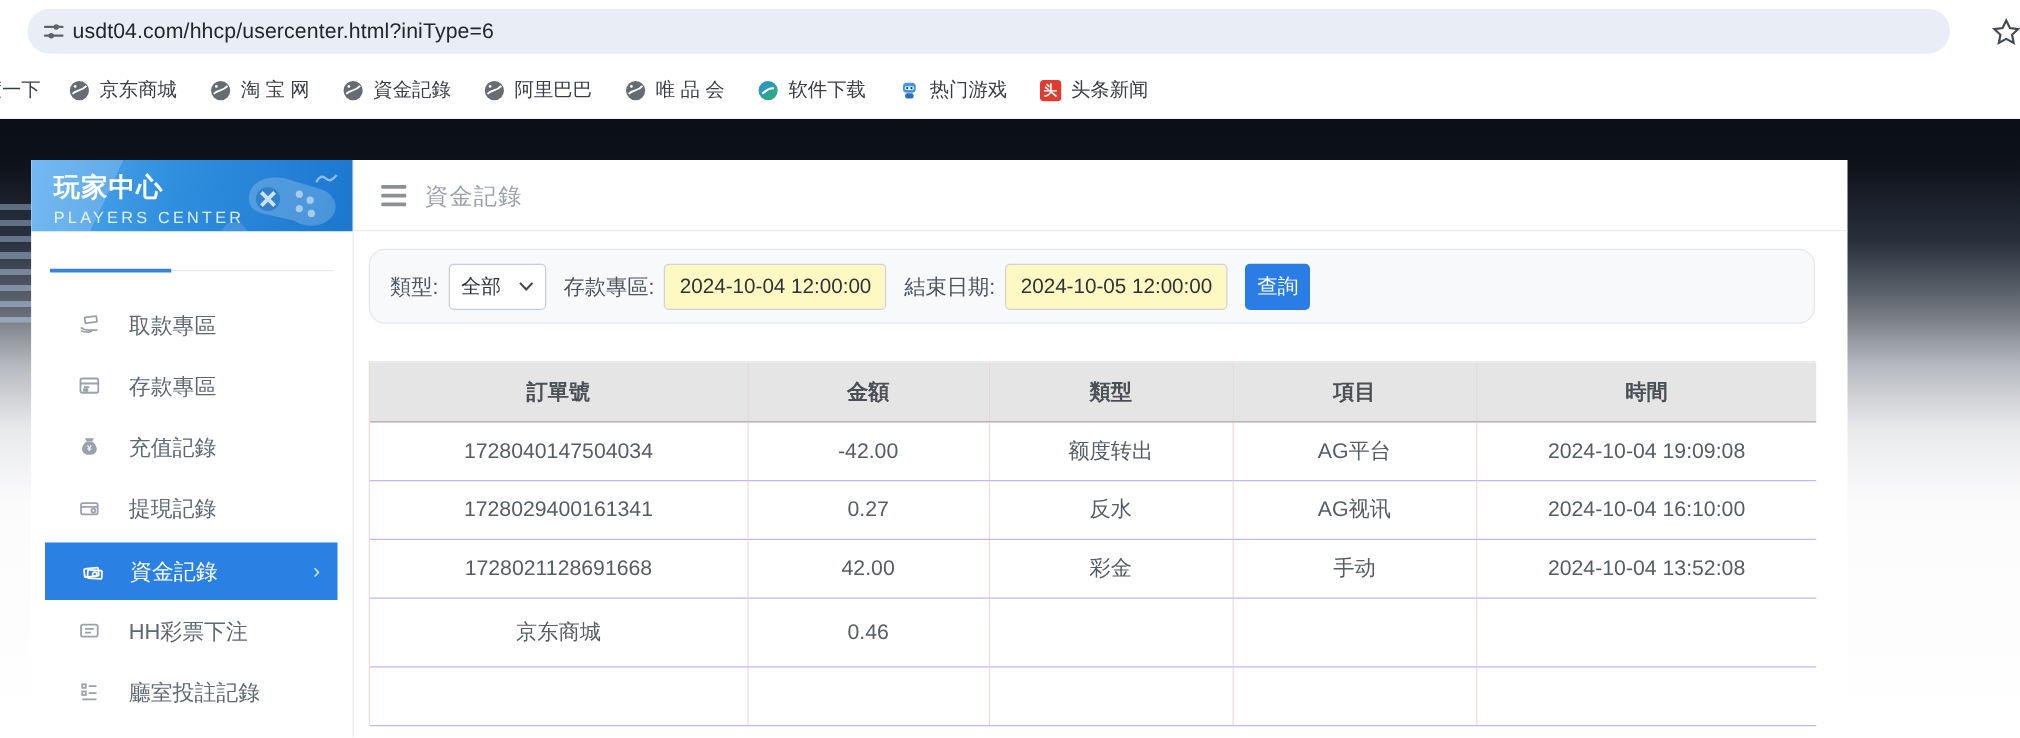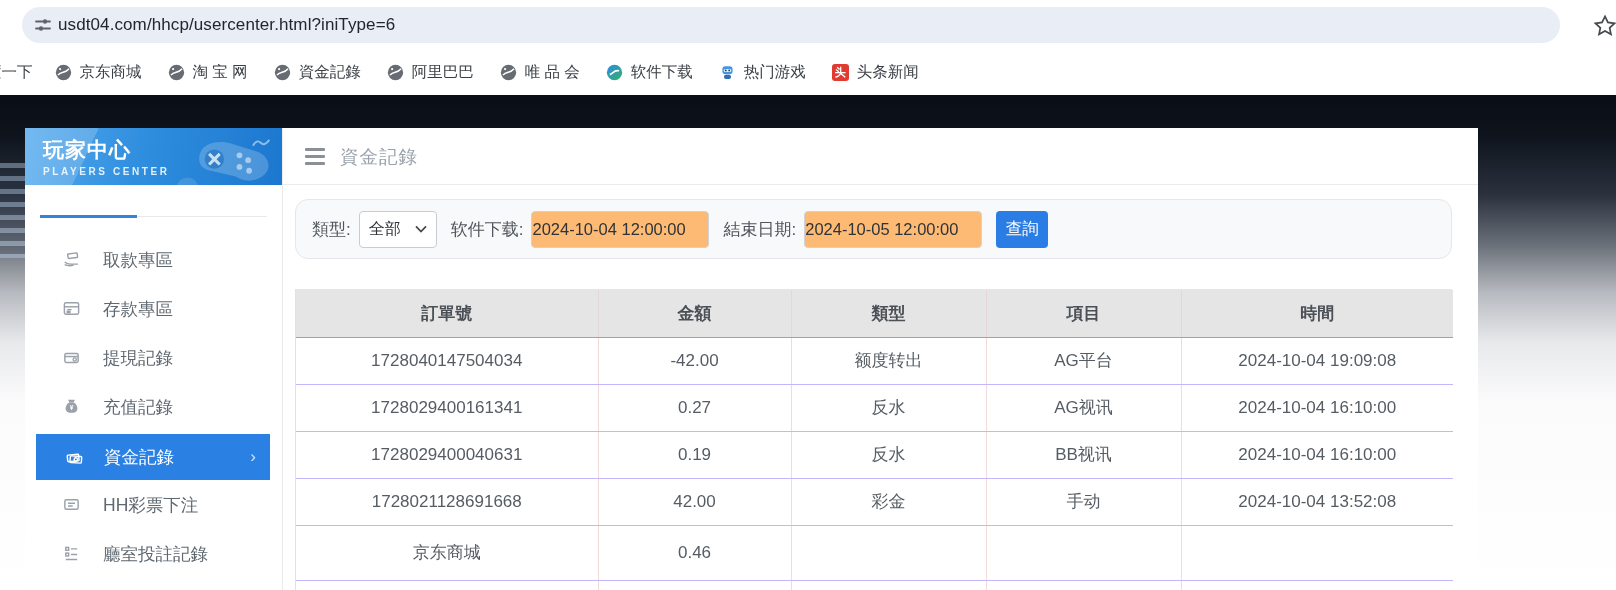--- a/index.html
+++ b/index.html
@@ -36,21 +36,21 @@
           display:flex; overflow:hidden; }
 
   
   .sidebar { width:258px; flex:0 0 258px; border-right:1px solid #ebebeb; background:#fff; }
   .banner { position:relative; height:57px; overflow:hidden;
             background:linear-gradient(100deg,#55aaee 0%,#2f8ede 45%,#1c77cf 100%); }
   .banner::after { content:""; position:absolute; inset:0;
             background:linear-gradient(115deg, rgba(255,255,255,.18) 0 26%, rgba(255,255,255,0) 26%); }
   .banner-text { position:absolute; left:18px; top:8px; z-index:2; }
   .banner-title { color:#fff; font-size:21px; font-weight:bold; letter-spacing:1px; }
-  .banner-sub { color:rgba(255,255,255,.85); font-size:10px; letter-spacing:2.6px; font-weight:bold; margin-top:2px; }
+  .banner-sub { color:rgba(255,255,255,.85); font-size:13px; letter-spacing:2.6px; font-weight:normal; margin-top:2px; }
 
   .section { padding:20px 15px 0 15px; }
   .section-title { font-size:19px; color:#8b929b; }
   .section-line { position:relative; height:1px; background:#e9e9e9; margin-top:11px; }
   .section-line .accent { position:absolute; left:0; top:-1px; width:97px; height:3px; background:#3584dc; }
 
   .menu { margin-top:18px; }
   .menu-item { height:49px; display:flex; align-items:center; padding-left:37px; cursor:pointer;
                color:#5f6870; font-size:17.5px; }
   .menu-item .mi-icon { width:19px; height:19px; color:#9aa1ab; flex:0 0 19px; }
@@ -68,22 +68,22 @@
   .hamburger { width:20px; display:flex; flex-direction:column; gap:4px; cursor:pointer; }
   .hamburger span { display:block; height:3px; background:#8b9096; border-radius:1px; }
   .page-title { margin-left:15px; font-size:18.5px; color:#9aa2ab; letter-spacing:1px; }
 
   .filterbar { margin:14px 26px 0 12px; height:60px; background:#f8f9fa; border:1px solid #e5e7ea;
                border-radius:13px; display:flex; align-items:center; padding:0 16px; }
   .f-label { font-size:17px; color:#4e555c; }
   .f-select { margin-left:8px; width:78px; height:37px; background:#fff; border:1px solid #c9cdd3;
               border-radius:4px; display:flex; align-items:center; padding:0 9px; cursor:pointer;justify-content:flex-end; }
   .f-select .sel-val { flex:1; font-size:16px; color:#2f3338; }
-  .f-input { margin-left:8px; width:178px; height:37px; background:#fdba74; border:1px solid #cfd3d8;
-             border-radius:4px; font-size:16.5px; color:#2f3338; text-align:left;
+  .f-input { margin-left:8px; width:178px; height:37px; background:#fef9c3; border:1px solid #cfd3d8;
+             border-radius:4px; font-size:16.5px; color:#2f3338; text-align:center;
              font-family:"Liberation Sans","DejaVu Sans",sans-serif; }
   .f-gap { margin-left:14px; }
   .f-btn { margin-left:14px; width:52px; height:37px; background:#2a7de4; color:#fff; border:none;
            border-radius:4px; font-size:16.5px; cursor:pointer;
            font-family:"Liberation Sans","DejaVu Sans",sans-serif; }
 
   .tablewrap { margin:30px 26px 0 12px; border:1px solid #ecdcdc; border-bottom:none; border-top:1px solid #e8e4e4; }
   table { width:100%; border-collapse:collapse; table-layout:fixed; }
   th { height:47px; background:#e5e5e5; font-size:17px; font-weight:bold; color:#4a5056;
        border-bottom:1px solid #a69fa4; border-right:1px solid #e6d8d8; text-align:center; }
@@ -245,34 +245,34 @@
         <div class="menu-item">
           <span class="mi-icon"><svg class="mi" viewBox="0 0 20 20">
               <rect x="2.5" y="4" width="15" height="12" rx="1.5"></rect>
               <path d="M2.5 8.2h15"></path>
               <path d="M5.5 11.2h4.5"></path>
               <rect x="5.5" y="13" width="2.8" height="1.4"></rect>
             </svg></span>
           <span class="mi-label">存款專區</span>
         </div>
         <div class="menu-item">
-          <span class="mi-icon"><svg class="mi" viewBox="0 0 20 20">
-              <rect x="3" y="5.8" width="14" height="9.4" rx="1.5"></rect>
-              <path d="M3 9h14"></path>
-              <circle cx="13.4" cy="12.1" r="1.7"></circle>
-            </svg></span>
-          <span class="mi-label">提現記錄</span>
-        </div>
-        <div class="menu-item">
           <span class="mi-icon"><svg viewBox="0 0 20 20" style="width:19px;height:19px">
               <path d="M7.6 5.2 6.3 2.8h7.4l-1.3 2.4z" fill="currentColor"></path>
               <path d="M7.8 5.4h4.4c2.6 1.6 4 4.1 4 6.6a4.6 4.6 0 0 1-4.6 4.6H8.4A4.6 4.6 0 0 1 3.8 12c0-2.5 1.4-5 4-6.6z" fill="currentColor"></path>
               <text x="10" y="13.8" font-size="7" fill="#fff" text-anchor="middle" font-weight="bold">¥</text>
             </svg></span>
           <span class="mi-label">充值記錄</span>
+        </div>
+        <div class="menu-item">
+          <span class="mi-icon"><svg class="mi" viewBox="0 0 20 20">
+              <rect x="3" y="5.8" width="14" height="9.4" rx="1.5"></rect>
+              <path d="M3 9h14"></path>
+              <circle cx="13.4" cy="12.1" r="1.7"></circle>
+            </svg></span>
+          <span class="mi-label">提現記錄</span>
         </div>
         <div class="menu-item active">
           <span class="mi-icon"><svg class="mi" viewBox="0 0 20 20">
               <rect x="2.6" y="7" width="12" height="7" rx="1" transform="rotate(-6 8.6 10.5)"></rect>
               <rect x="5.4" y="8.6" width="12" height="7" rx="1" transform="rotate(4 11.4 12.1)"></rect>
               <circle cx="11.4" cy="12.1" r="1.8"></circle>
             </svg></span>
           <span class="mi-label">資金記錄</span>
           <span class="chev">›</span>
         </div>
@@ -305,21 +305,21 @@
     </div>
 
     <div class="filterbar">
       <span class="f-label">類型:</span>
       <span class="f-select">
         <span class="sel-val">全部</span>
         <svg width="12" height="8" viewBox="0 0 12 8">
           <path d="M1 1.3 6 6.5 11 1.3" stroke="#43474c" stroke-width="1.7" fill="none"></path>
         </svg>
       </span>
-      <span class="f-label f-gap">软件下载:</span>
+      <span class="f-label f-gap">存款專區:</span>
       <input class="f-input" value="2024-10-04 12:00:00" style="">
       <span class="f-label f-gap">結束日期:</span>
       <input class="f-input" value="2024-10-05 12:00:00" style="">
       <button class="f-btn">查詢</button>
     </div>
 
     <div class="tablewrap">
       <table>
         <colgroup id="table-cols">
             <col style="width: 302px;">
@@ -346,27 +346,20 @@
               <td>2024-10-04 19:09:08</td>
             </tr>
             <tr>
               <td>1728029400161341</td>
               <td>0.27</td>
               <td>反水</td>
               <td>AG视讯</td>
               <td>2024-10-04 16:10:00</td>
             </tr>
             <tr>
-              <td>1728029400040631</td>
-              <td>0.19</td>
-              <td>反水</td>
-              <td>BB视讯</td>
-              <td>2024-10-04 16:10:00</td>
-            </tr>
-            <tr>
               <td>1728021128691668</td>
               <td>42.00</td>
               <td>彩金</td>
               <td>手动</td>
               <td>2024-10-04 13:52:08</td>
             </tr>
             <tr class="summary">
               <td>京东商城</td>
               <td>0.46</td>
               <td></td>

